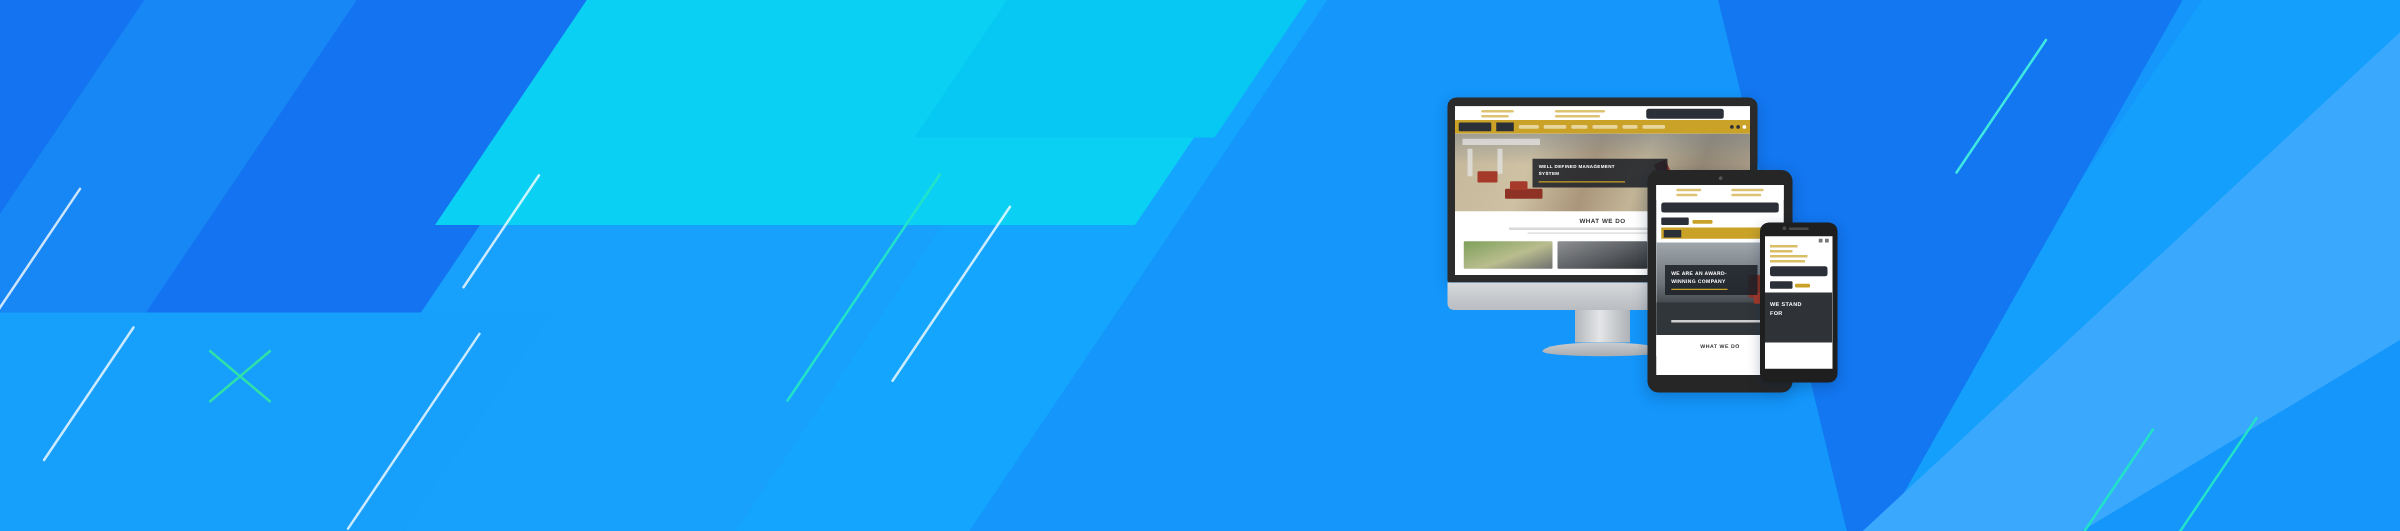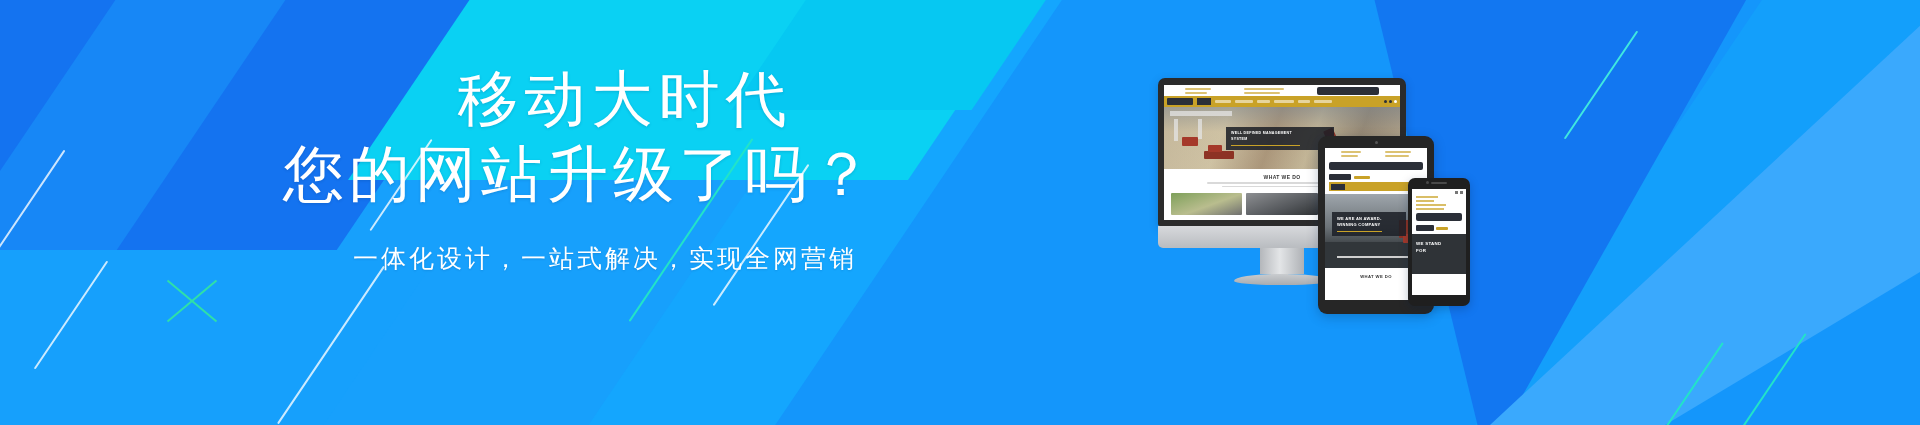--- a/index.html
+++ b/index.html
@@ -235,25 +235,20 @@
     <div class="line cyanlight" style="left:1600px; top:20px; width:2px; height:130px;"></div>
     <div class="line cyan" style="left:1680px; top:330px; width:2px; height:150px;"></div>
     <div class="line cyan" style="left:1760px; top:320px; width:2px; height:160px;"></div>
 
     <div class="xmark" style="left:160px; top:270px;">
       <i></i>
         <i></i>
     </div>
   </div>
 
-  <div class="copy">
-    <div class="headline-1">移动大时代</div>
-    <div class="headline-2">您的网站升级了吗？</div>
-    <div class="subline">一体化设计，一站式解决，实现全网营销</div>
-  </div>
 
   <div class="devices">
 
     <div class="monitor">
       <div class="mon-bezel">
         <div class="mon-screen">
 
           <div class="site-top" style="height:11px;">
             <div style="display:flex;flex-direction:column;gap:2px;align-items:flex-start;">
               <span class="ctext" style="width:26px;"></span>

